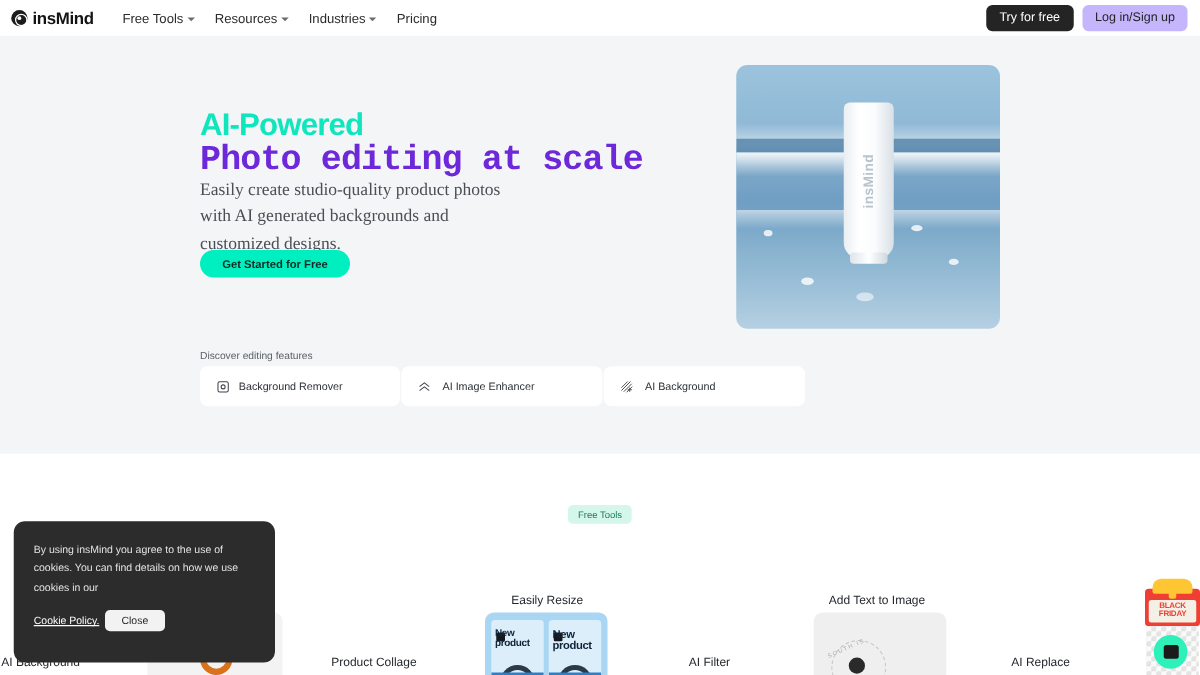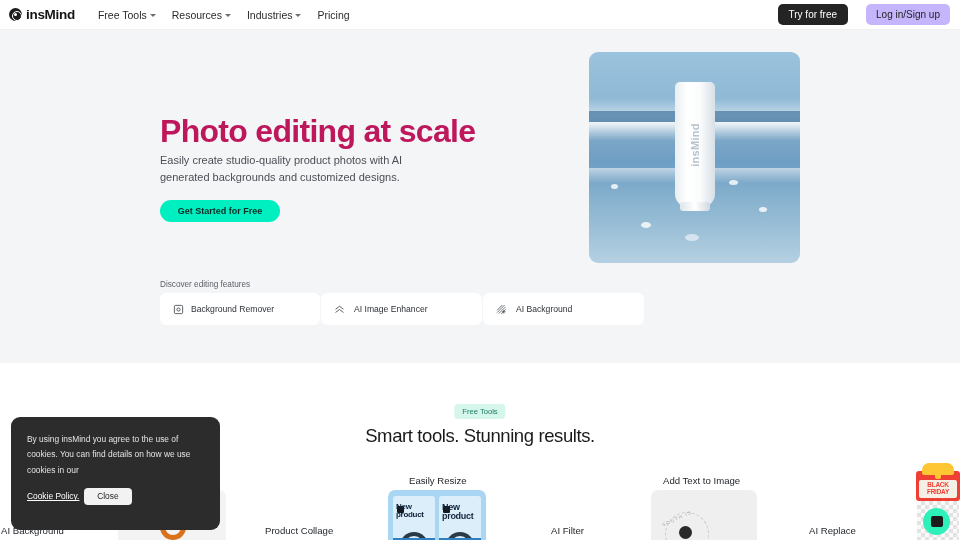--- a/index.html
+++ b/index.html
@@ -40,21 +40,21 @@
   .nav { display: flex; align-items: center; gap: 16px; margin-left: 23px; }
   .nav-item {
     font-size: 10.5px; color: #2b2b2b; display: flex; align-items: center; gap: 3px;
     cursor: pointer; white-space: nowrap;
   }
   .caret {
     width: 0; height: 0; border-left: 3px solid transparent;
     border-right: 3px solid transparent; border-top: 3.2px solid #6d6d6d;
     margin-top: 1px;
   }
-  .header-right { margin-left: auto; display: flex; align-items: center; gap: 18px; margin-right: 10px; }
+  .header-right { margin-left: auto; display: flex; align-items: center; gap: 7px; margin-right: 10px; }
   .btn-try {
     background: #242424; color: #fff; font-size: 10px; border: none;
     border-radius: 5px; padding: 5px 11px; cursor: pointer;
     font-family: "Liberation Sans", sans-serif;
   }
   .btn-login {
     background: #c4b5fd; color: #232323; font-size: 10px; border: none;
     border-radius: 5px; padding: 5px 10px; cursor: pointer;
     font-family: "Liberation Sans", sans-serif;
   }
@@ -66,26 +66,27 @@
   }
   .hero-inner { position: relative; width: 960px; height: 333px; }
 
   .hero-title-1 {
     position: absolute; left: 160px; top: 58px;
     font-size: 25px; font-weight: 700; color: #0fe6bd; letter-spacing: -.7px;
     line-height: 1;
   }
   .hero-title-2 {
     position: absolute; left: 160px; top: 85px;
-    font-size: 32px; font-weight: 700; color: #be185d; letter-spacing: -.7px;
+    font-size: 28px; font-weight: 700; color: #6d28d9; letter-spacing: -.7px;
     line-height: 1;
+    font-family: Liberation Mono, monospace;
   }
   .hero-sub {
-    position: absolute; left: 160px; top: 122px; width: 252px;
-    font-size: 11px; color: #4b4f55; line-height: 1.52;
+    position: absolute; left: 160px; top: 112px; width: 252px;
+    font-size: 14px; color: #4b4f55; line-height: 1.52; font-family: Liberation Serif, serif;
   }
   .btn-cta {
     position: absolute; left: 160px; top: 170px;
     width: 120px; height: 22px; border: none; border-radius: 11px;
     background: #00efc0; color: #0d2b24; font-size: 9px; font-weight: 600;
     cursor: pointer; font-family: "Liberation Sans", sans-serif;
   }
 
   .hero-img {
     position: absolute; left: 589px; top: 22px; width: 211px; height: 211px;
@@ -300,20 +301,21 @@
       </div>
     </div>
     <div class="header-right">
       <button class="btn-try">Try for free</button>
       <button class="btn-login">Log in/Sign up</button>
     </div>
   </div>
 
   <div class="hero">
     <div class="hero-inner">
+      <div class="hero-title-1">AI-Powered</div>
       <div class="hero-title-2">Photo editing at scale</div>
       <div class="hero-sub">Easily create studio-quality product photos with AI generated backgrounds and customized designs.</div>
       <button class="btn-cta">Get Started for Free</button>
 
       <div class="hero-img">
         <div class="sea-horizon"></div>
         <div class="foam"></div>
         <div class="foam2"></div>
         <div class="sparkle" style="left:22px;top:132px;width:7px;height:5px;"></div>
         <div class="sparkle" style="left:52px;top:170px;width:10px;height:6px;"></div>
@@ -349,21 +351,20 @@
               <path d="M17 14v6M14 17h6"></path>
           </svg>
           <span class="feat-label">AI Background</span>
         </div>
       </div>
     </div>
   </div>
 
   <div class="lower">
     <div class="badge-free">Free Tools</div>
-    <div class="section-title">Smart tools. Stunning results.</div>
 
     <div class="tool-label tl-aibg">AI Background</div>
     <div class="tool-label tl-collage">Product Collage</div>
     <div class="tool-label tl-resize">Easily Resize</div>
     <div class="tool-label tl-filter">AI Filter</div>
     <div class="tool-label tl-addtext">Add Text to Image</div>
     <div class="tool-label tl-replace">AI Replace</div>
 
     <div class="tool-card card-aibg">
       <div class="orange-ring"></div>

